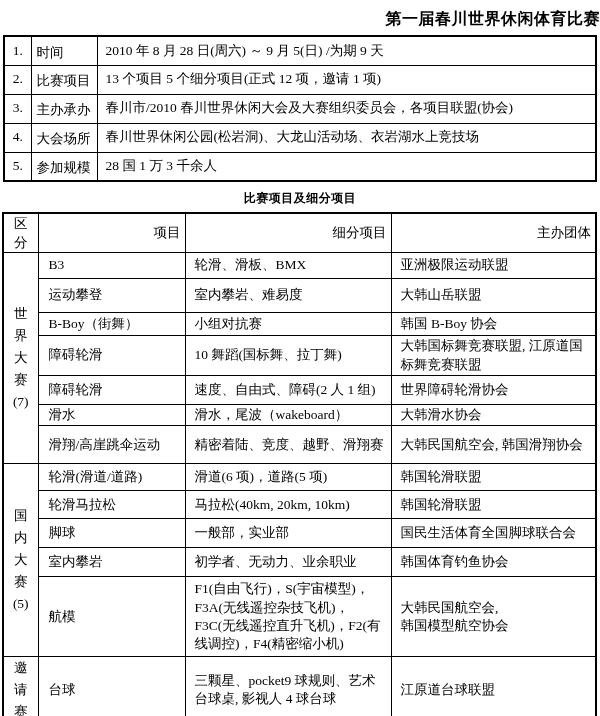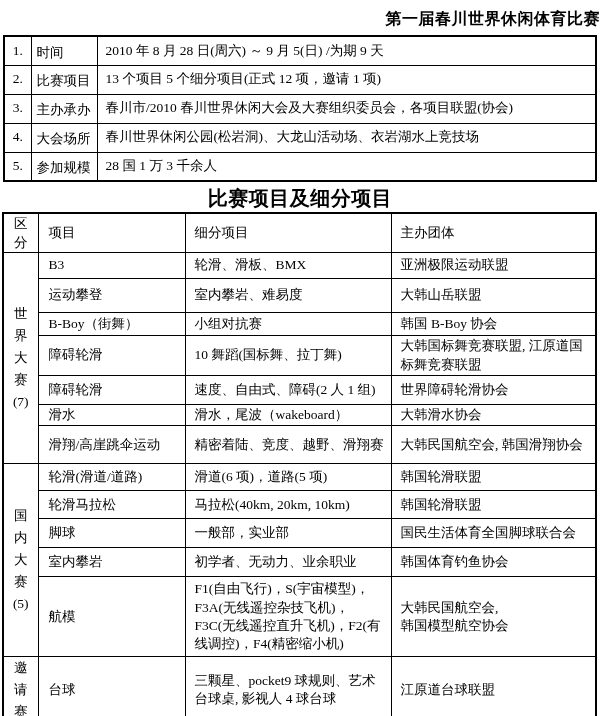--- a/index.html
+++ b/index.html
@@ -20,21 +20,21 @@
 
   .doc-title {
     font-size: 16px;
     font-weight: bold;
     text-align: right;
     margin: 0 0 7px 0;
     line-height: 18px;
     letter-spacing: 0.5px;
   }
   .section-title {
-    font-size: 20px;
+    font-size: 12px;
     font-weight: bold;
     text-align: center;
     margin: 7px 0 5px 0;
     line-height: 18px;
     letter-spacing: 0.5px;
   }
 
   table {
     border-collapse: collapse;
     table-layout: fixed;
@@ -57,21 +57,21 @@
   .overview td { height: 29px; }
   .overview .num { text-align: center; padding: 0 2px; }
   .overview .lab { padding: 4px 2px 0 5px; }
   .overview .val { padding: 0 4px 0 8px; margin-left: 41px; }
 
   
   .events {
     width: 595px;
     margin-left: 2px;
   }
-  .events th { text-align: left; }
+  .events th { text-align: right; }
   .events .cat {
     text-align: center;
     padding: 0 2px;
     line-height: 22px;
     vertical-align: middle;
   }
   .events th.cat { line-height: 19px; }
   .events .item   { padding: 1px 4px 1px 10px; }
   .events .detail { padding: 1px 4px 1px 9px;  }
   .events .org    { padding: 1px 4px 1px 9px; white-space: pre-line; }

